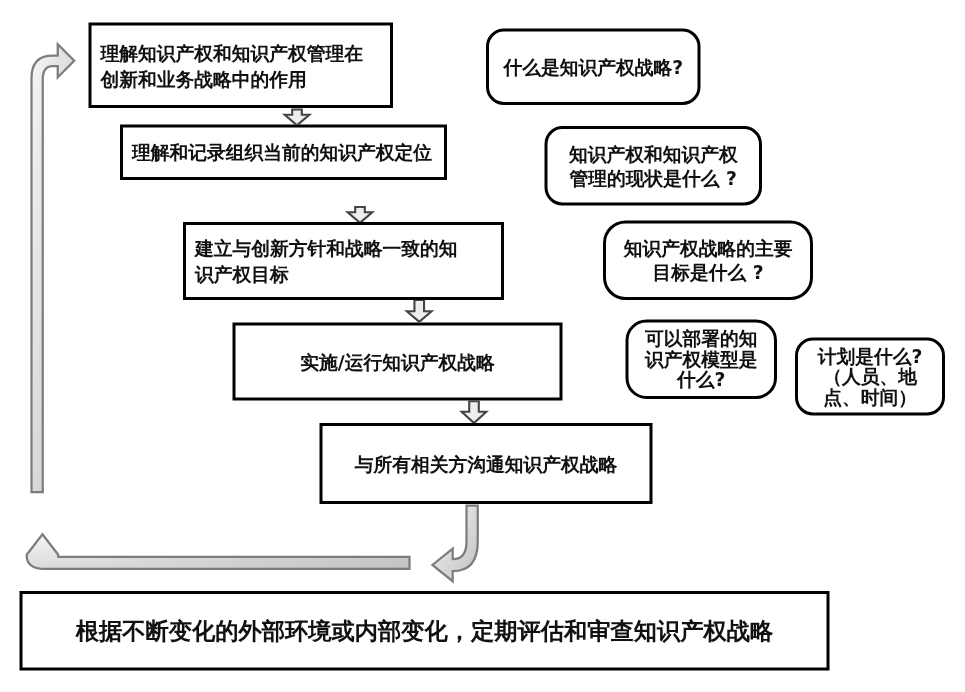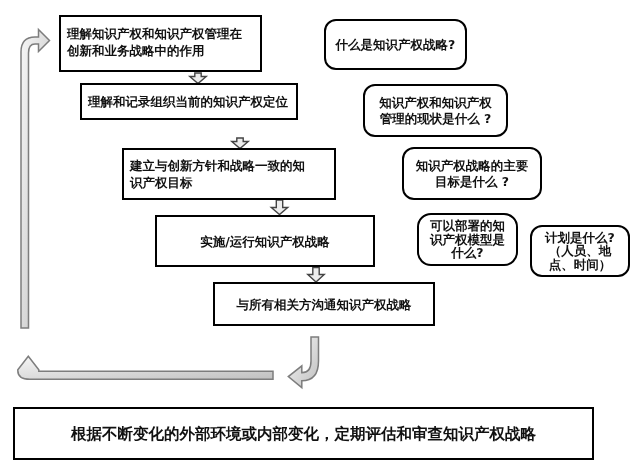--- a/index.html
+++ b/index.html
@@ -64,65 +64,65 @@
     <path class="metal" d="M28.3 356.2 L38.8 369.8 L38.8 371.3 L273 371.3 L273 379.3 L30 379.3 Q17.8 379.3 17.8 370.5 L17.8 369.8 Z"></path>
 
     <path class="metal" d="M311 337 L318.5 337 L318.5 361 Q318.5 380.8 301.8 380.8 L301.8 387.6 L288.3 376.6 L301.8 365.8 L301.8 372.8 Q311 372.8 311 361 Z"></path>
 
     <path class="conn" d="M194.8 73 L201.2 73 L201.2 76.5 L206.2 76.5 L198 83.5 L189.8 76.5 L194.8 76.5 Z"></path>
     <path class="conn" d="M236.8 138 L243.2 138 L243.2 141.5 L248.2 141.5 L240 148.5 L231.8 141.5 L236.8 141.5 Z"></path>
     <path class="conn" d="M276.3 200 L282.7 200 L282.7 207.5 L287.7 207.5 L279.5 214.5 L271.3 207.5 L276.3 207.5 Z"></path>
     <path class="conn" d="M312.8 267.5 L319.2 267.5 L319.2 274.5 L324.2 274.5 L316 282 L307.8 274.5 L312.8 274.5 Z"></path>
   </svg>
 
-  <div class="box step" style="left:59px; top:15px; width:203px; height:57px;font-family:Liberation Mono, monospace;">
+  <div class="box step" style="left:59px; top:15px; width:203px; height:57px;">
     <span>理解知识产权和知识产权管理在
 创新和业务战略中的作用</span>
   </div>
 
   <div class="box step" style="left:80px; top:83px; width:218px; height:37px;">
     <span>理解和记录组织当前的知识产权定位</span>
   </div>
 
   <div class="box step center" style="left:155px; top:215px; width:220px; height:52px;">
     <span>实施/运行知识产权战略</span>
   </div>
 
   <div class="box step" style="left:122px; top:148px; width:214px; height:52px;">
     <span>建立与创新方针和战略一致的知
 识产权目标</span>
   </div>
 
-  <div class="box step center" style="left:213px; top:282px; width:222px; height:44px;">
+  <div class="box step center" style="left:213px; top:282px; width:222px; height:54px;">
     <span>与所有相关方沟通知识产权战略</span>
   </div>
 
   <div class="box q" style="left:324px; top:19px; width:143px; height:51px;">
     <span>什么是知识产权战略?</span>
   </div>
 
   <div class="box q" style="left:363px; top:84px; width:145px; height:53px;">
     <span>知识产权和知识产权
 管理的现状是什么 ?</span>
   </div>
 
-  <div class="box q" style="left:402px; top:147px; width:140px; height:53px;">
+  <div class="box q" style="left:402px; top:147px; width:140px; height:53px;border-radius:15px;">
     <span>知识产权战略的主要
 目标是什么 ?</span>
   </div>
 
   <div class="box q tight" style="left:417px; top:213px; width:101px; height:53px;border-radius:14px;">
     <span>可以部署的知
 识产权模型是
 什么?</span>
   </div>
 
   <div class="box q tight" style="left:530px; top:213px; width:100px; height:52px;margin-top:12px;">
     <span>计划是什么?
 （人员、地
 点、时间）</span>
   </div>
 
-  <div class="box review" style="left:13px; top:394px; width:581px; height:53px;margin-top:13px;">
+  <div class="box review" style="left:13px; top:394px; width:540px; height:53px;">
     <span>根据不断变化的外部环境或内部变化，定期评估和审查知识产权战略</span>
   </div>
 
 </div>
 
 </body></html>

